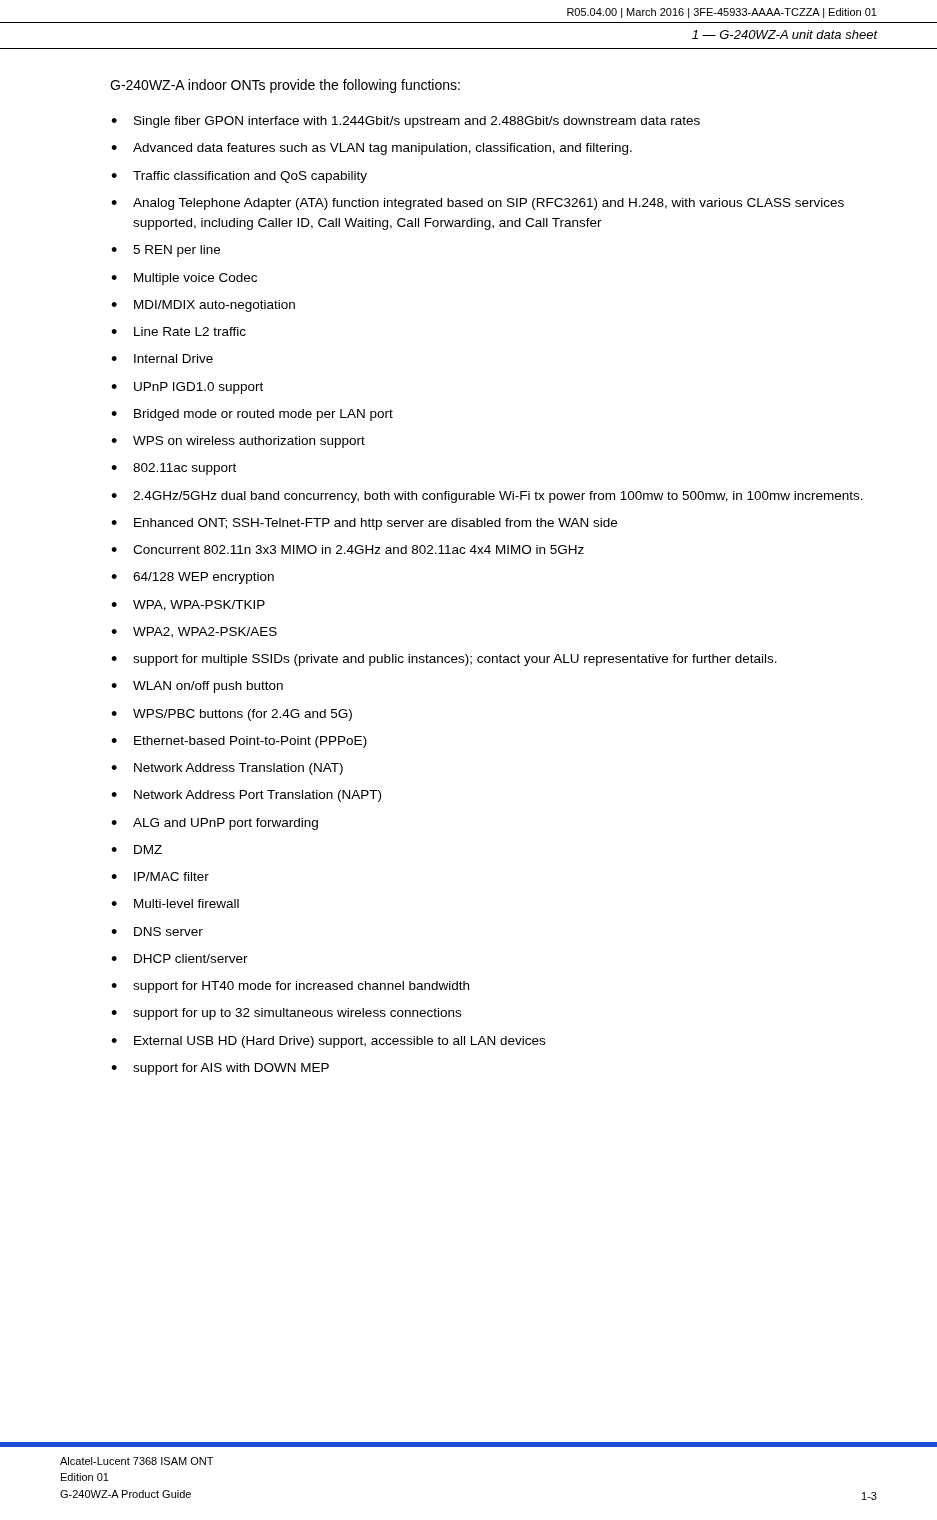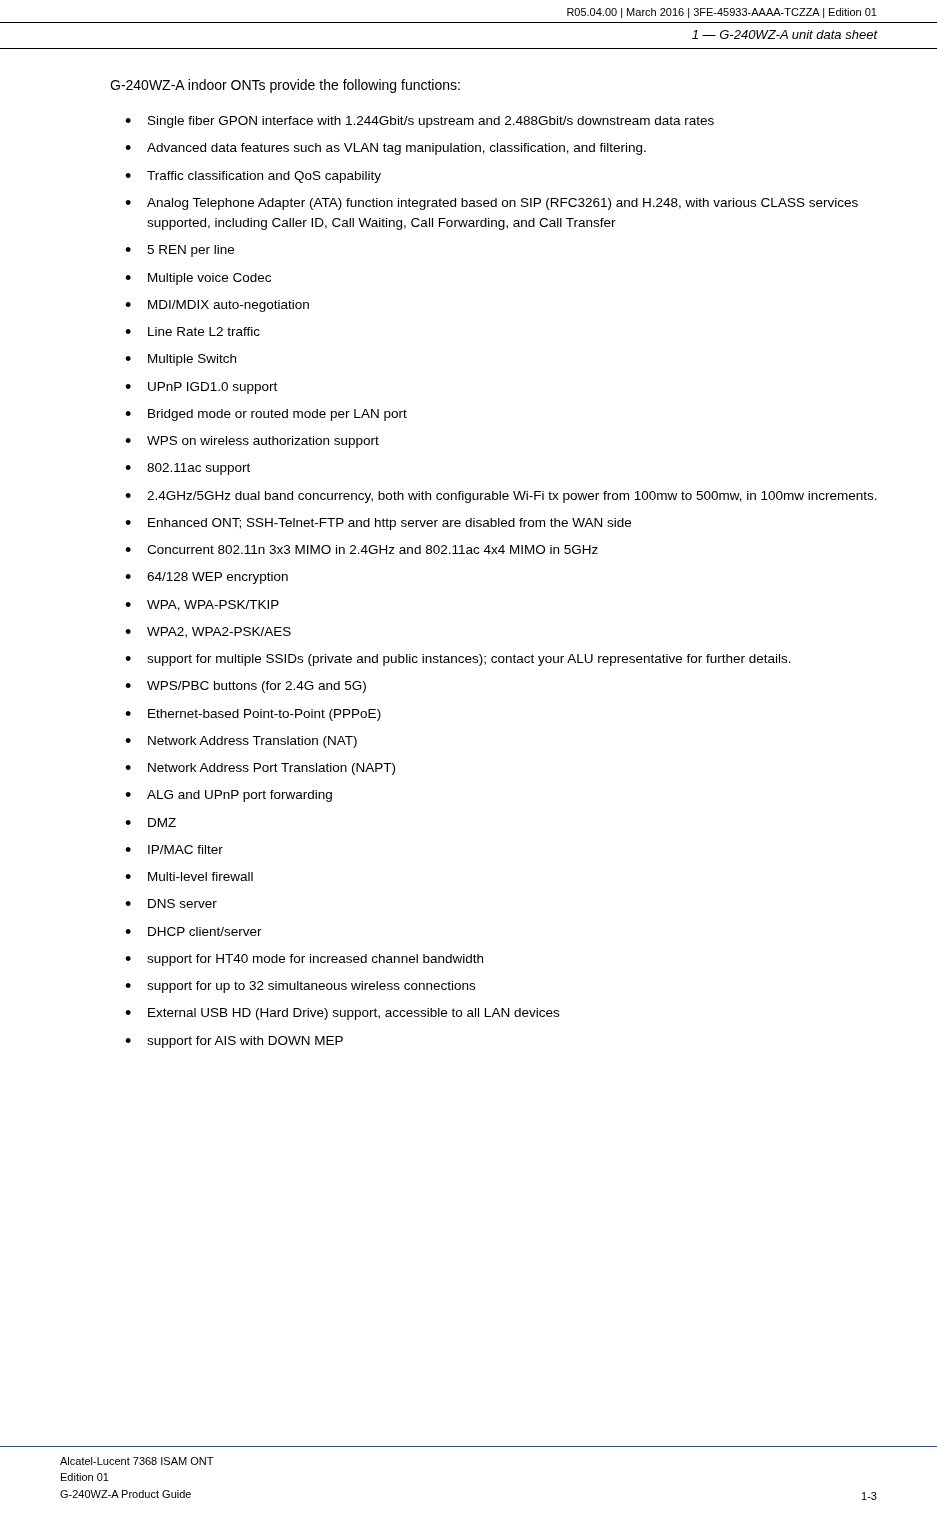--- a/index.html
+++ b/index.html
@@ -56,21 +56,21 @@
 
     .intro-paragraph {
       font-size: 14px;
       margin-bottom: 18px;
       font-family: Arial, sans-serif;
     }
 
     .bullet-list {
       list-style: none;
       padding: 0;
-      margin: 15px;
+      margin: 1px;
     }
 
     .bullet-list li {
       font-size: 13.5px;
       font-family: Arial, sans-serif;
       margin-bottom: 7px;
       padding-left: 22px;
       position: relative;
       line-height: 1.5;
     }
@@ -86,21 +86,21 @@
 
     .page-footer {
       position: absolute;
       bottom: 18px;
       left: 0;
       right: 0;
       padding: 0 60px;
       display: flex;
       justify-content: space-between;
       align-items: flex-end;
-      border-top: 1px solid #1d4ed8;
+      border-top: 5px solid #1d4ed8;
       padding-top: 6px;
     }
 
     .footer-left {
       font-size: 11px;
       font-family: Arial, sans-serif;
       line-height: 1.5;
     }
 
     .footer-right {
@@ -125,32 +125,33 @@
 
   <ul class="bullet-list" id="bullet-list">
   <li>Single fiber GPON interface with 1.244Gbit/s upstream and 2.488Gbit/s downstream data rates</li>
       <li>Advanced data features such as VLAN tag manipulation, classification, and filtering.</li>
       <li>Traffic classification and QoS capability</li>
       <li>Analog Telephone Adapter (ATA) function integrated based on SIP (RFC3261) and H.248, with various CLASS services supported, including Caller ID, Call Waiting, Call Forwarding, and Call Transfer</li>
       <li>5 REN per line</li>
       <li>Multiple voice Codec</li>
       <li>MDI/MDIX auto-negotiation</li>
       <li>Line Rate L2 traffic</li>
-      <li>Multiple Switch</li>
+      <li>Internal Drive</li>
       <li>UPnP IGD1.0 support</li>
       <li>Bridged mode or routed mode per LAN port</li>
       <li>WPS on wireless authorization support</li>
       <li>802.11ac support</li>
       <li>2.4GHz/5GHz dual band concurrency, both with configurable Wi-Fi tx power from 100mw to 500mw, in 100mw increments.</li>
       <li>Enhanced ONT; SSH-Telnet-FTP and http server are disabled from the WAN side</li>
       <li>Concurrent 802.11n 3x3 MIMO in 2.4GHz and 802.11ac 4x4 MIMO in 5GHz</li>
       <li>64/128 WEP encryption</li>
       <li>WPA, WPA-PSK/TKIP</li>
       <li>WPA2, WPA2-PSK/AES</li>
       <li>support for multiple SSIDs (private and public instances); contact your ALU representative for further details.</li>
+      <li>WLAN on/off push button</li>
       <li>WPS/PBC buttons (for 2.4G and 5G)</li>
       <li>Ethernet-based Point-to-Point (PPPoE)</li>
       <li>Network Address Translation (NAT)</li>
       <li>Network Address Port Translation (NAPT)</li>
       <li>ALG and UPnP port forwarding</li>
       <li>DMZ</li>
       <li>IP/MAC filter</li>
       <li>Multi-level firewall</li>
       <li>DNS server</li>
       <li>DHCP client/server</li>

